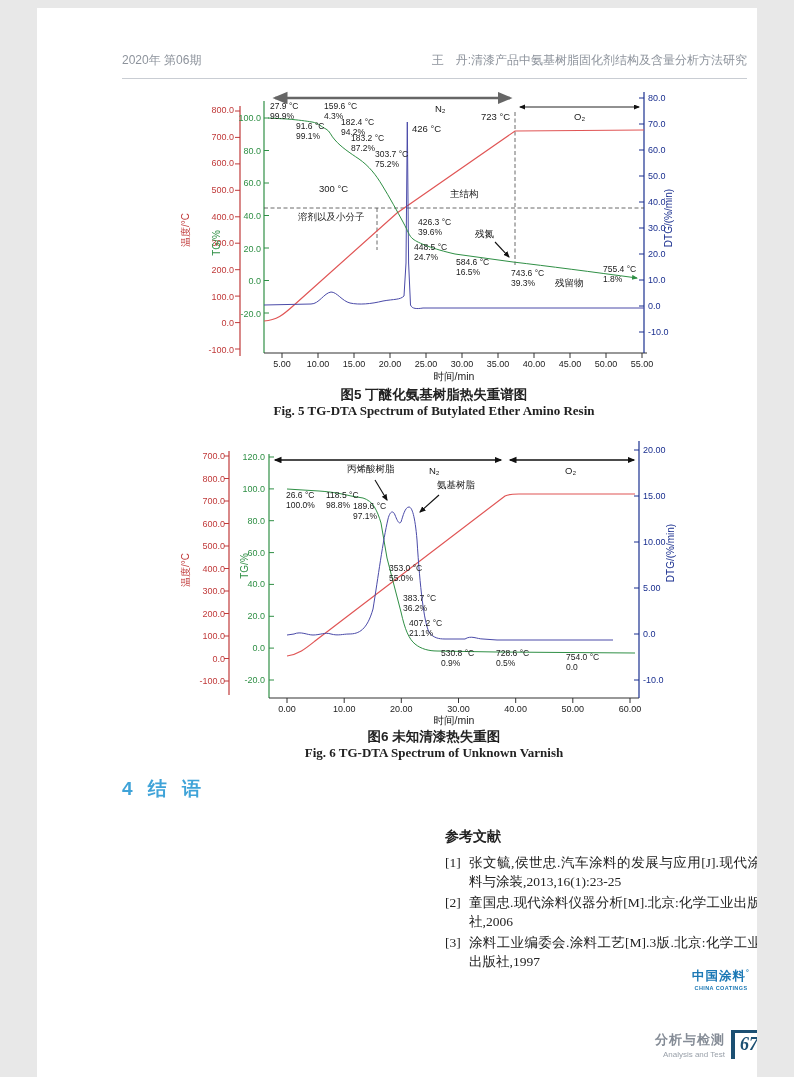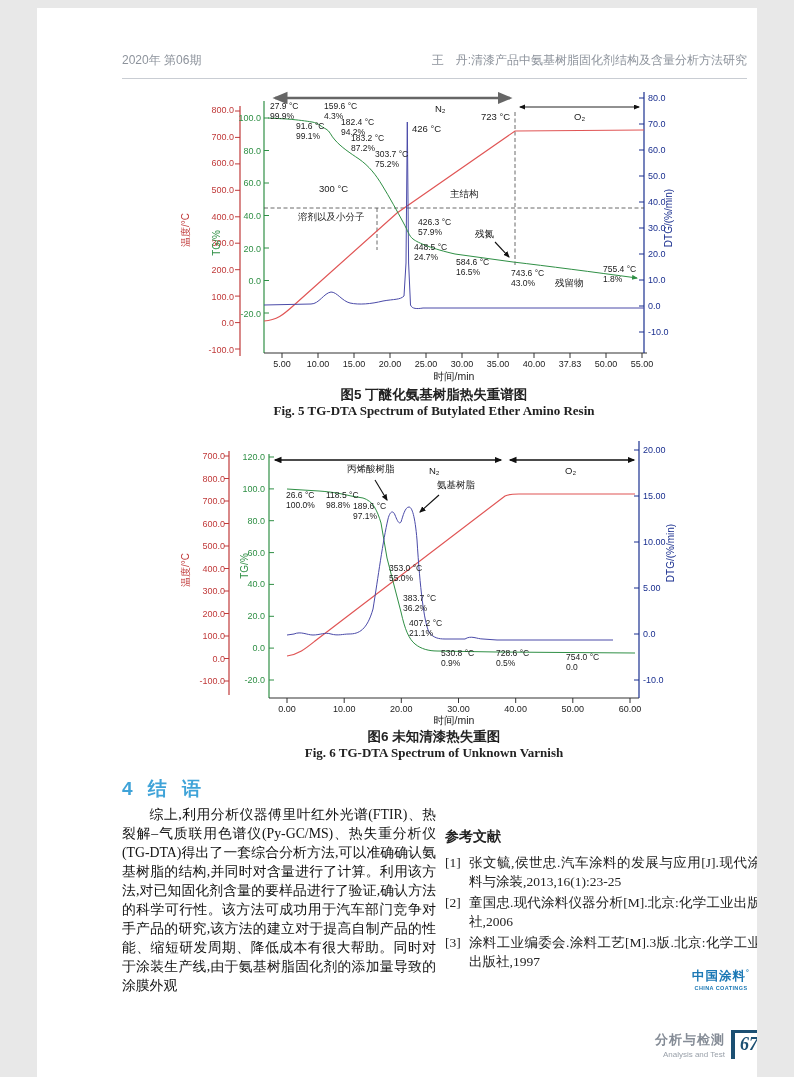--- a/index.html
+++ b/index.html
@@ -139,21 +139,21 @@
     </div>
   <div class="hticks black" style="left:227px;top:350px;width:396px">
       <span class="tick">5.00</span>
       <span class="tick">10.00</span>
       <span class="tick">15.00</span>
       <span class="tick">20.00</span>
       <span class="tick">25.00</span>
       <span class="tick">30.00</span>
       <span class="tick">35.00</span>
       <span class="tick">40.00</span>
-      <span class="tick">37.83</span>
+      <span class="tick">45.00</span>
       <span class="tick">50.00</span>
       <span class="tick">55.00</span>
     </div>
 
   <div class="axis-title red-t" style="left:149px;top:222px">温度/°C</div>
   <div class="axis-title green-t" style="left:179px;top:235px">TG/%</div>
   <div class="axis-title blue-t" style="left:631px;top:210px">DTG/(%/min)</div>
   <div class="xlabel" style="left:227px;top:362px;width:380px">时间/min</div>
 
   <div class="anns">
@@ -197,36 +197,36 @@
         <div>300 °C</div>
       </div>
       <div class="ann z" style="left: 413px; top: 181px;">
         <div>主结构</div>
       </div>
       <div class="ann z" style="left: 261px; top: 204px;">
         <div>溶剂以及小分子</div>
       </div>
       <div class="ann" style="left: 381px; top: 210px;">
         <div>426.3 °C</div>
-        <div>57.9%</div>
+        <div>39.6%</div>
       </div>
       <div class="ann z" style="left: 438px; top: 221px;">
         <div>残氮</div>
       </div>
       <div class="ann" style="left: 377px; top: 235px;">
         <div>448.5 °C</div>
         <div>24.7%</div>
       </div>
       <div class="ann" style="left: 419px; top: 250px;">
         <div>584.6 °C</div>
         <div>16.5%</div>
       </div>
       <div class="ann" style="left: 474px; top: 261px;">
         <div>743.6 °C</div>
-        <div>43.0%</div>
+        <div>39.3%</div>
       </div>
       <div class="ann z" style="left: 518px; top: 270px;">
         <div>残留物</div>
       </div>
       <div class="ann" style="left: 566px; top: 257px;">
         <div>755.4 °C</div>
         <div>1.8%</div>
       </div>
     </div>
 
@@ -349,23 +349,20 @@
       <div class="ann" style="left: 529px; top: 645px;">
         <div>754.0 °C</div>
         <div>0.0</div>
       </div>
     </div>
 
   <div class="cap zh" style="top:720px">图6    未知清漆热失重图</div>
   <div class="cap en" style="top:737px">Fig. 6    TG-DTA Spectrum of Unknown Varnish</div>
 
   <div class="sec-head">4  结  语</div>
-  <div class="col" style="left:85px;top:797px">
-    <p class="indent">综上,利用分析仪器傅里叶红外光谱(FTIR)、热裂解–气质联用色谱仪(Py-GC/MS)、热失重分析仪(TG-DTA)得出了一套综合分析方法,可以准确确认氨基树脂的结构,并同时对含量进行了计算。利用该方法,对已知固化剂含量的要样品进行了验证,确认方法的科学可行性。该方法可成功用于汽车部门竞争对手产品的研究,该方法的建立对于提高自制产品的性能、缩短研发周期、降低成本有很大帮助。同时对于涂装生产线,由于氨基树脂固化剂的添加量导致的涂膜外观</p>
-  </div>
 
   <div class="ref-head">参考文献</div>
   <div class="refs">
     <div class="ref">
       <span class="mk">[1]</span>
       <span class="tx">张文毓,侯世忠.汽车涂料的发展与应用[J].现代涂料与涂装,2013,16(1):23-25</span>
     </div>
     <div class="ref">
       <span class="mk">[2]</span>
       <span class="tx">童国忠.现代涂料仪器分析[M].北京:化学工业出版社,2006</span>

